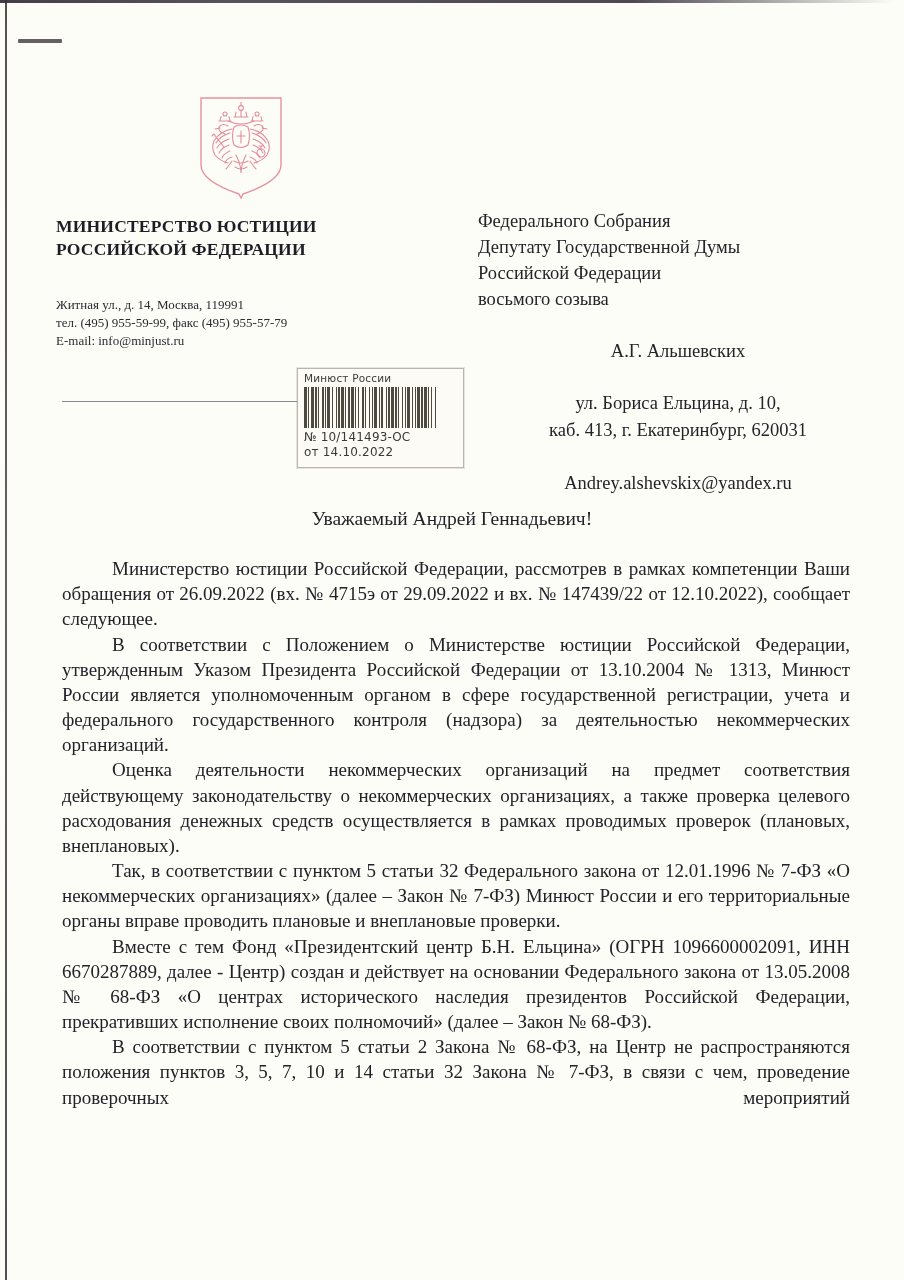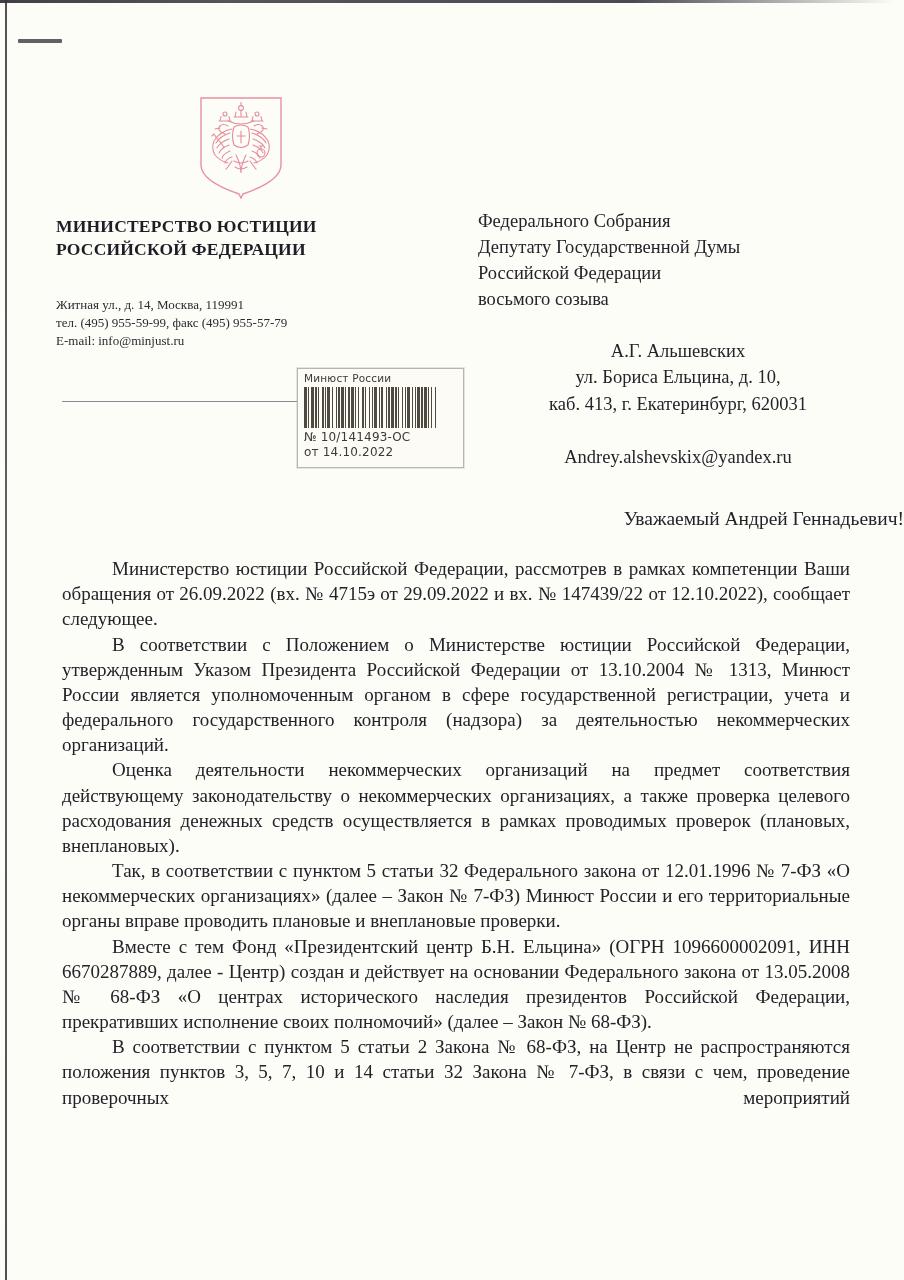--- a/index.html
+++ b/index.html
@@ -147,30 +147,30 @@
   .addressee {
     position: absolute;
     left: 478px;
     top: 209px;
     width: 400px;
     font-size: 18.5px;
     line-height: 1.40;
     color: #24232b;
   }
   .addressee .name { margin-top: 26px; text-align: center; }
-  .addressee .addr { text-align: center; line-height: 1.42; }
+  .addressee .addr { margin-top: 26px; text-align: center; line-height: 1.42; }
   .addressee .mail { margin-top: 28px; text-align: center; }
 
   
   .salutation {
     position: absolute;
     left: 0;
     top: 508px;
     width: 904px;
-    text-align: right;
+    text-align: center;
     font-size: 19.5px;
   }
   .body {
     position: absolute;
     left: 62px;
     top: 556px;
     width: 788px;
     font-size: 19px;
     line-height: 1.325;
     text-align: justify;

